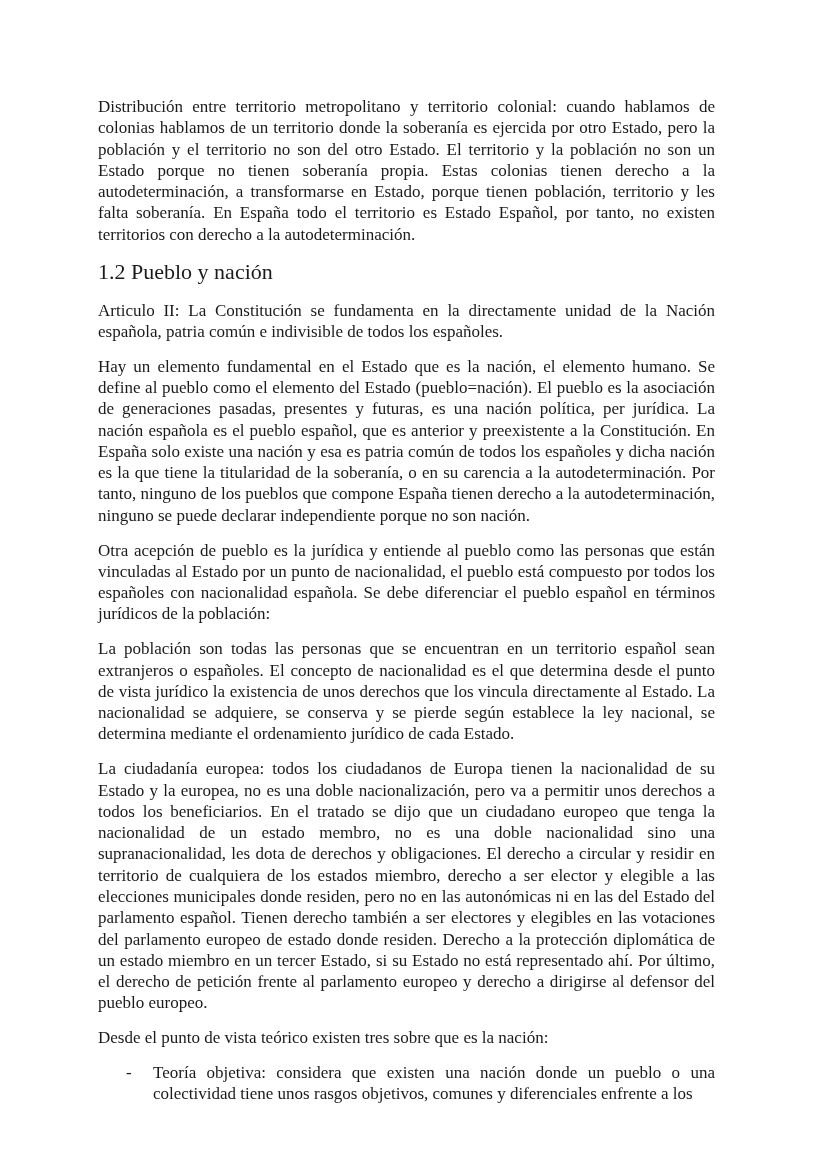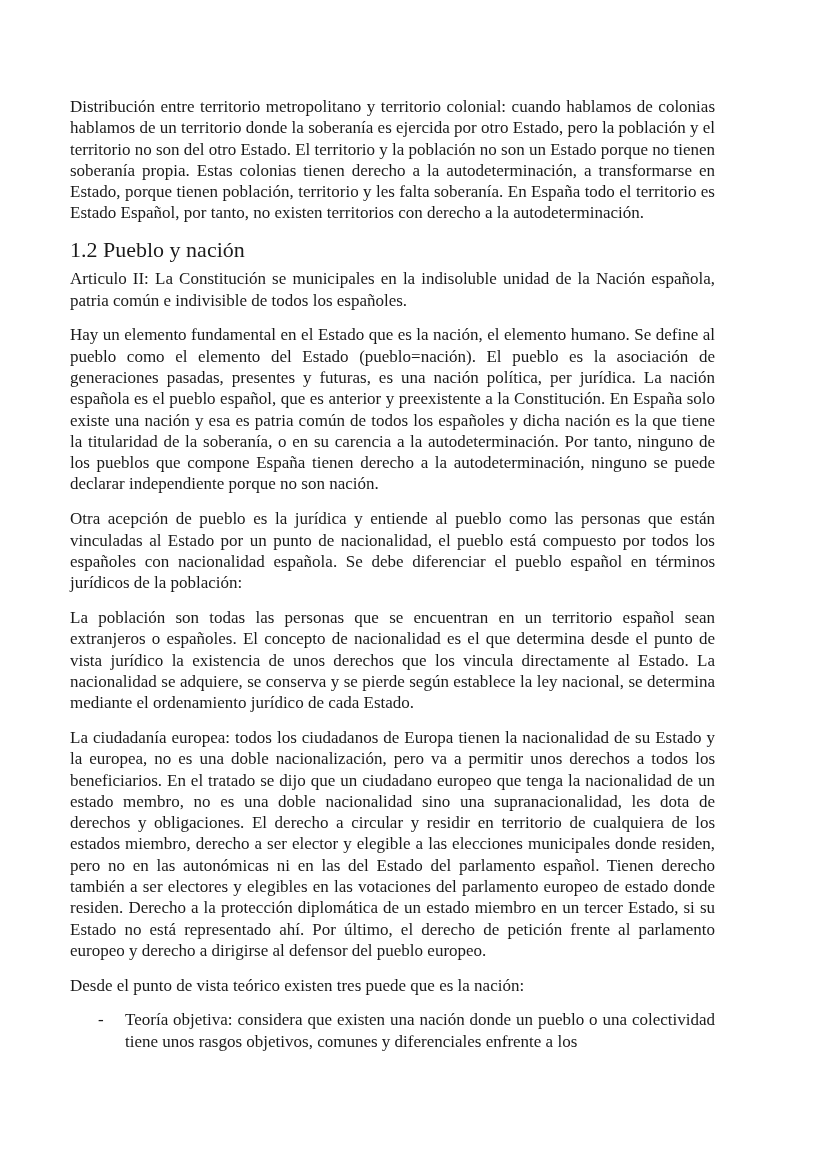--- a/index.html
+++ b/index.html
@@ -6,36 +6,36 @@
     margin: 0;
     padding: 0;
     background: #ffffff;
   }
   .page {
     position: relative;
     width: 828px;
     height: 1171px;
     box-sizing: border-box;
     background: #ffffff;
-    padding: 96px 113px 0 70px;
+    padding: 96px 113px 0 98px;
     font-family: "Liberation Serif", "DejaVu Serif", serif;
     font-size: 17px;
     line-height: 21.3px;
     color: #1a1a1a;
     overflow: hidden;
   }
   .para {
     margin: 0 0 13.5px 0;
     text-align: justify;
     text-align-last: left;
   }
   .heading {
     font-size: 22px;
     font-weight: 400;
-    margin: 7px 0 5px 0;
+    margin: 7px 0 15px 0;
     line-height: 26px;
   }
   .bullet {
     display: flex;
     margin: 0;
   }
   .bullet .marker {
     flex: 0 0 auto;
     width: 27px;
     margin-left: 28px;
@@ -50,30 +50,30 @@
 </head>
 <body>
 
 <div class="page">
 
   <p class="para">Distribución entre territorio metropolitano y territorio colonial: cuando hablamos de colonias hablamos de un territorio donde la soberanía es ejercida por otro Estado, pero la población y el territorio no son del otro Estado. El territorio y la población no son un Estado porque no tienen soberanía propia. Estas colonias tienen derecho a la autodeterminación, a transformarse en Estado, porque tienen población, territorio y les falta soberanía. En España todo el territorio es Estado Español, por tanto, no existen territorios con derecho a la autodeterminación.</p>
 
 
   <h2 class="heading">1.2 Pueblo y nación</h2>
 
-  <p class="para">Articulo II: La Constitución se municipales en la indisoluble unidad de la Nación española, patria común e indivisible de todos los españoles.</p>
+  <p class="para">Articulo II: La Constitución se fundamenta en la directamente unidad de la Nación española, patria común e indivisible de todos los españoles.</p>
 
   <p class="para">Hay un elemento fundamental en el Estado que es la nación, el elemento humano. Se define al pueblo como el elemento del Estado (pueblo=nación). El pueblo es la asociación de generaciones pasadas, presentes y futuras, es una nación política, per jurídica. La nación española es el pueblo español, que es anterior y preexistente a la Constitución. En España solo existe una nación y esa es patria común de todos los españoles y dicha nación es la que tiene la titularidad de la soberanía, o en su carencia a la autodeterminación. Por tanto, ninguno de los pueblos que compone España tienen derecho a la autodeterminación, ninguno se puede declarar independiente porque no son nación.</p>
 
   <p class="para">Otra acepción de pueblo es la jurídica y entiende al pueblo como las personas que están vinculadas al Estado por un punto de nacionalidad, el pueblo está compuesto por todos los españoles con nacionalidad española. Se debe diferenciar el pueblo español en términos jurídicos de la población:</p>
 
   <p class="para">La población son todas las personas que se encuentran en un territorio español sean extranjeros o españoles. El concepto de nacionalidad es el que determina desde el punto de vista jurídico la existencia de unos derechos que los vincula directamente al Estado. La nacionalidad se adquiere, se conserva y se pierde según establece la ley nacional, se determina mediante el ordenamiento jurídico de cada Estado.</p>
 
   <p class="para">La ciudadanía europea: todos los ciudadanos de Europa tienen la nacionalidad de su Estado y la europea, no es una doble nacionalización, pero va a permitir unos derechos a todos los beneficiarios. En el tratado se dijo que un ciudadano europeo que tenga la nacionalidad de un estado membro, no es una doble nacionalidad sino una supranacionalidad, les dota de derechos y obligaciones. El derecho a circular y residir en territorio de cualquiera de los estados miembro, derecho a ser elector y elegible a las elecciones municipales donde residen, pero no en las autonómicas ni en las del Estado del parlamento español. Tienen derecho también a ser electores y elegibles en las votaciones del parlamento europeo de estado donde residen. Derecho a la protección diplomática de un estado miembro en un tercer Estado, si su Estado no está representado ahí. Por último, el derecho de petición frente al parlamento europeo y derecho a dirigirse al defensor del pueblo europeo.</p>
 
-  <p class="para">Desde el punto de vista teórico existen tres puede que es la nación:</p>
+  <p class="para">Desde el punto de vista teórico existen tres sobre que es la nación:</p>
 
   <div class="bullet">
     <span class="marker">-</span>
     <span class="btext">Teoría objetiva: considera que existen una nación donde un pueblo o una colectividad tiene unos rasgos objetivos, comunes y diferenciales enfrente a los</span>
   </div>
 
 </div>
 
 </body></html>

